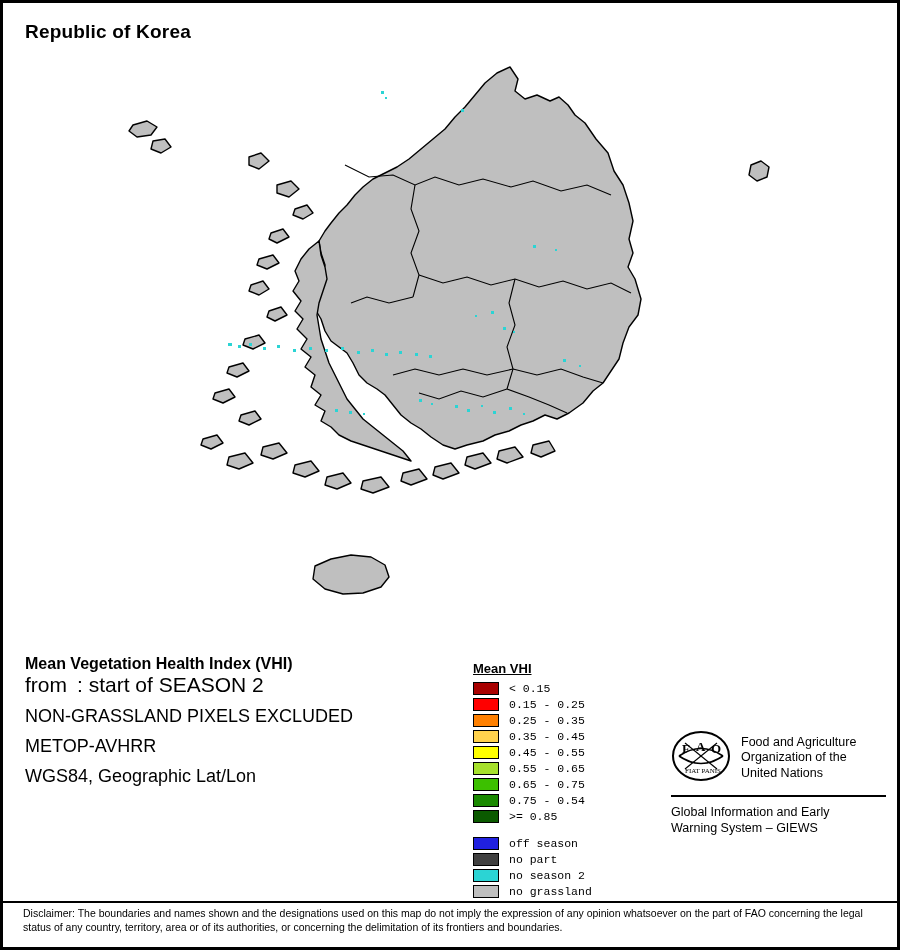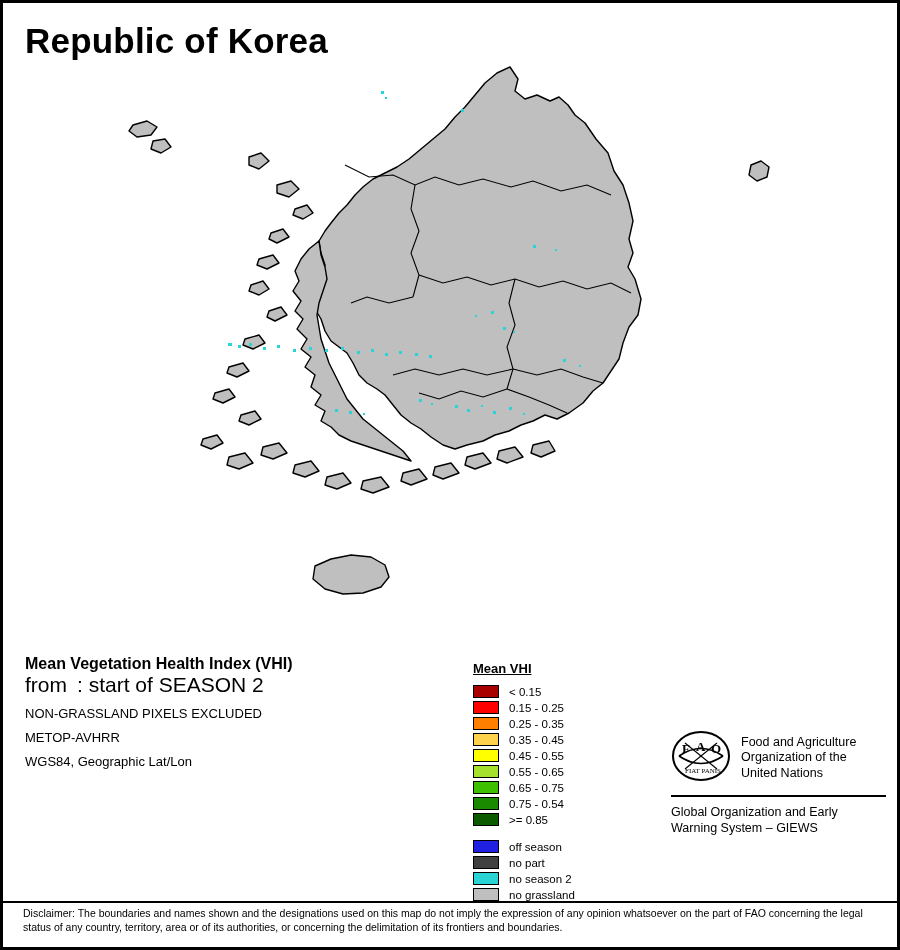--- a/index.html
+++ b/index.html
@@ -14,21 +14,21 @@
     background: #ffffff;
     border: 3px solid #000000;
     box-sizing: border-box;
     font-family: "Liberation Sans", sans-serif;
     overflow: hidden;
   }
   #map-title {
     position: absolute;
     left: 22px;
     top: 18px;
-    font-size: 35px;
+    font-size: 19px;
     font-weight: bold;
     letter-spacing: 0.2px;
     color: #000000;
   }
   
   #map-area {
     position: absolute;
     left: 60px;
     top: 50px;
     width: 780px;
@@ -51,42 +51,43 @@
   #caption .cap-row {
     font-size: 21px;
     margin-bottom: 9px;
     white-space: nowrap;
   }
   #caption .cap-row .k {
     display: inline-block;
     width: 52px;
   }
   #caption .cap-line {
-    font-size: 13px;
+    font-size: 18px;
     margin-bottom: 9px;
     white-space: nowrap;
   }
 
   
   #legend {
     position: absolute;
     left: 470px;
     top: 658px;
     width: 180px;
   }
   #legend .legend-title {
     font-size: 13px;
     font-weight: bold;
     text-decoration: underline;
     margin-bottom: 6px;
   }
   .legend-row {
     display: flex;
-    align-items: flex-end;
+    align-items: flex-start;
     height: 16px;
+    font-family: Liberation Mono, monospace;
   }
   .legend-swatch {
     width: 26px;
     height: 13px;
     border: 1px solid #000000;
     box-sizing: border-box;
     margin-right: 10px;
     flex: 0 0 auto;
   }
   .legend-label {
@@ -355,21 +356,21 @@
         </svg>
       </span>
       <span id="fao-name">
         <span>Food and Agriculture</span><br>
         <span>Organization of the</span><br>
         <span>United Nations</span>
       </span>
     </div>
     <div id="fao-rule"></div>
     <div id="fao-sub">
-      <span>Global Organization and Early</span><br>
+      <span>Global Information and Early</span><br>
       <span>Warning System – GIEWS</span>
     </div>
   </div>
 
   <div id="disclaimer-rule"></div>
   <div id="disclaimer">Disclaimer: The boundaries and names shown and the designations used on this map do not imply the expression of any opinion whatsoever on the part of FAO concerning the legal status of any country, territory, area or of its authorities, or concerning the delimitation of its frontiers and boundaries.</div>
 
 </div>
 
 </body></html>

